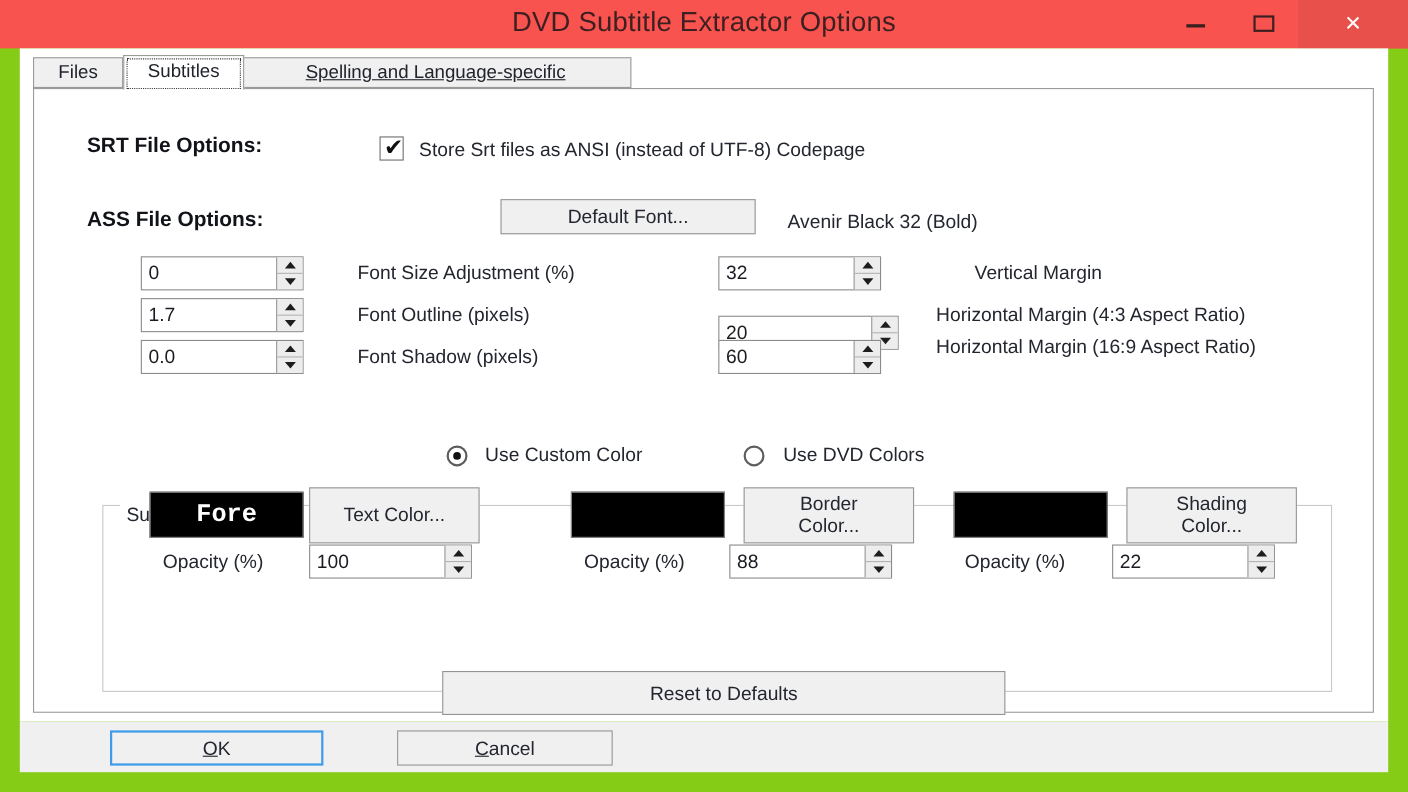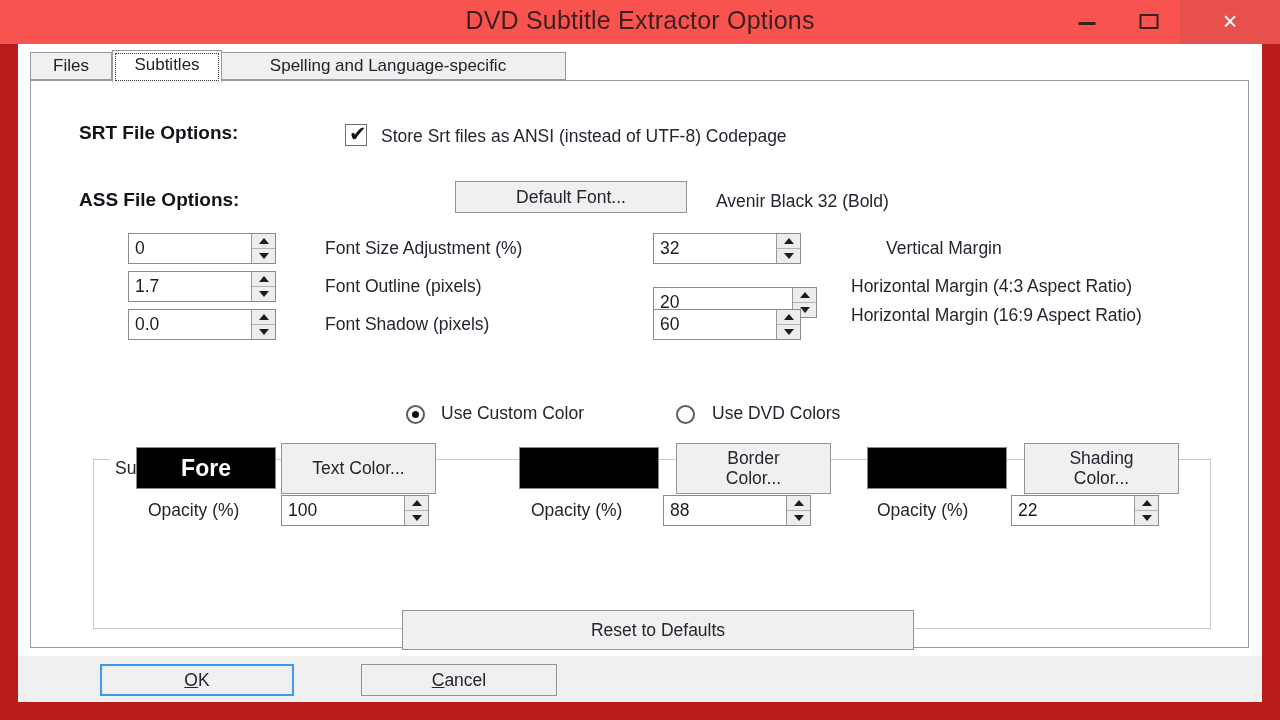--- a/index.html
+++ b/index.html
@@ -8,21 +8,21 @@
     overflow: hidden;
     background: #F9534F;
     font-family: "Liberation Sans", sans-serif;
   }
 
   
   #window-frame {
     position: absolute;
     left: 0; top: 0;
     width: 1280px; height: 720px;
-    background: #b91c1c;
+    background: #84cc16;
     box-sizing: border-box;
   }
 
   
   #title-bar {
     position: absolute;
     left: 0; top: 0;
     width: 1280px; height: 44px;
     background: #F9534F;
   }
@@ -110,21 +110,21 @@
   }
   .tab.selected .tab-focus {
     position: absolute;
     left: 2px; top: 2px; right: 2px; bottom: 0px;
     border: 1px dotted #3a3a3a;
     box-sizing: border-box;
     pointer-events: none;
   }
   #tab-files      { left: 0px;   width: 82px; }
   #tab-subtitles  { left: 82px;  width: 110px; }
-  #tab-spelling   { left: 180px; width: 356px; }
+  #tab-spelling   { left: 188px; width: 356px; text-decoration: underline; }
 
   #tab-page {
     position: absolute;
     left: 12px; top: 36px;
     width: 1219px; height: 568px;
     background: #ffffff;
     border: 1px solid #9a9a9a;
     box-sizing: border-box;
   }
 
@@ -262,21 +262,21 @@
     border: 1px solid #8a8a8a;
     box-sizing: border-box;
   }
   .color-swatch .swatch-text {
     position: absolute;
     left: 0; top: 0; width: 100%; height: 100%;
     display: flex; align-items: center; justify-content: center;
     color: #ffffff;
     font-size: 23px;
     font-weight: bold;
-    font-family: Liberation Sans, sans-serif;
+    font-family: Liberation Mono, monospace;
   }
 
   
   #bottom-bar {
     position: absolute;
     left: 18px; top: 656px;
     width: 1244px; height: 46px;
     background: #F0F0F0;
   }
   #btn-ok, #btn-cancel {

